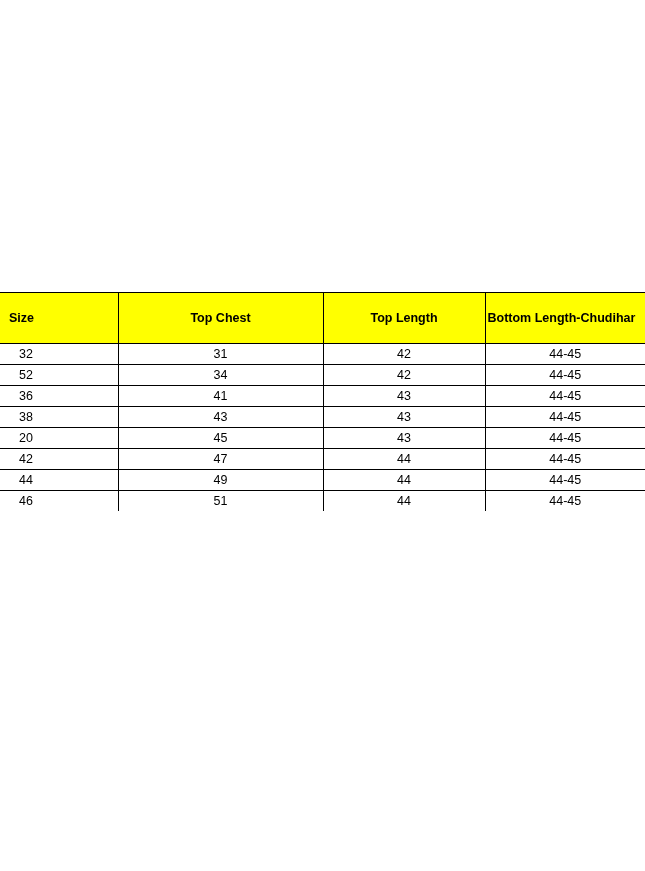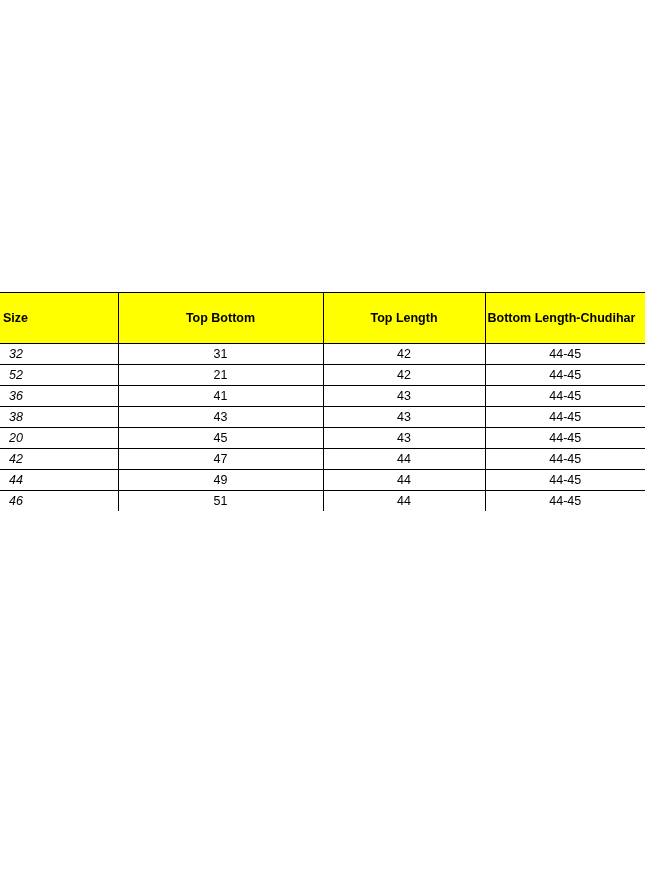--- a/index.html
+++ b/index.html
@@ -44,21 +44,21 @@
     border-top: 1px solid #000000;
     border-bottom: 1px solid #000000;
     text-align: center;
     padding: 0 4px;
     vertical-align: middle;
     white-space: nowrap;
     overflow: hidden;
   }
   table.size-chart th.first {
     text-align: left;
-    padding-left: 3px;
+    padding-left: 9px;
     border-left: none;
   }
   table.size-chart th.last {
     border-right: none;
     text-align: left;
     padding-left: 2px;
   }
 
   table.size-chart td {
     font-size: 12.5px;
@@ -67,23 +67,22 @@
     line-height: 20px;
     border-bottom: 1px solid #000000;
     border-left: 1px solid #000000;
     border-right: 1px solid #000000;
     text-align: center;
     padding: 0;
     vertical-align: middle;
   }
   table.size-chart td.first {
     text-align: left;
-    padding-left: 9px;
+    padding-left: 19px;
     border-left: none;
-    font-style: italic;
   }
   table.size-chart td.last {
     border-right: none;
   }
   table.size-chart tr.lastrow td {
     border-bottom: none;
   }
   table.size-chart tr.lastrow td.first {
     border-bottom: none;
   }
@@ -95,35 +94,35 @@
   <table class="size-chart">
     <colgroup>
       <col class="c0">
         <col class="c1">
         <col class="c2">
         <col class="c3">
     </colgroup>
     <thead>
       <tr>
         <th class="first">Size</th>
-        <th>Top Bottom</th>
+        <th>Top Chest</th>
         <th>Top Length</th>
         <th class="last">Bottom Length-Chudihar</th>
       </tr>
     </thead>
     <tbody>
       <tr>
         <td class="first">32</td>
         <td>31</td>
         <td>42</td>
         <td class="last">44-45</td>
       </tr>
       <tr>
         <td class="first">52</td>
-        <td>21</td>
+        <td>34</td>
         <td>42</td>
         <td class="last">44-45</td>
       </tr>
       <tr>
         <td class="first">36</td>
         <td>41</td>
         <td>43</td>
         <td class="last">44-45</td>
       </tr>
       <tr>

